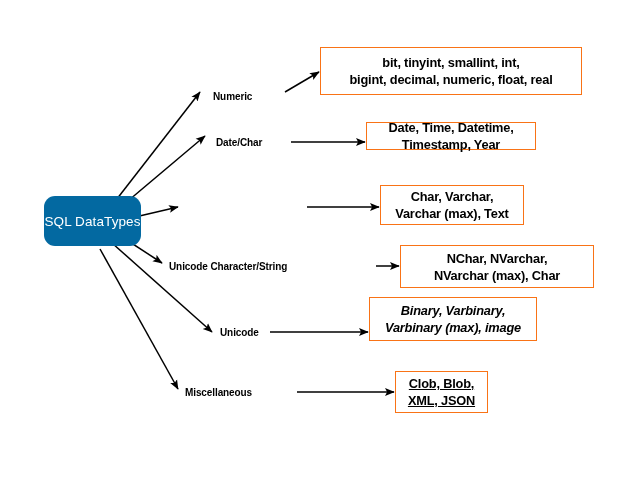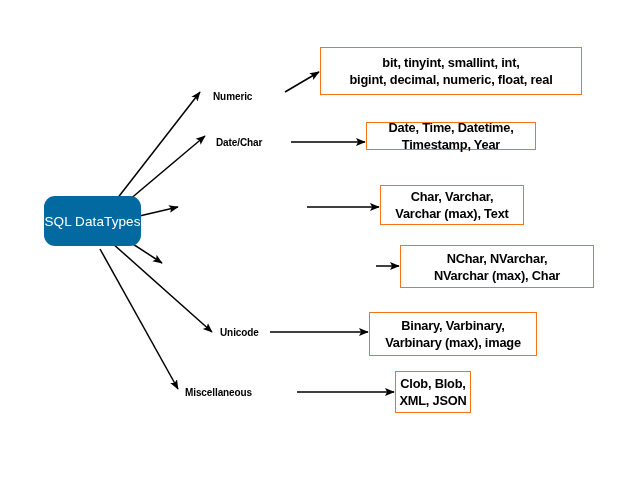--- a/index.html
+++ b/index.html
@@ -106,20 +106,21 @@
     </g>
   </svg>
 
   <div class="root-node">
     <span>SQL Data</span>
     <span>Types</span>
   </div>
 
   <div class="cat-label" style="left:211px; top:89px;">Numeric</div>
   <div class="cat-label" style="left:214px; top:135px;">Date/Char</div>
+  <div class="cat-label" style="left:167px; top:259px;">Unicode Character/String</div>
   <div class="cat-label" style="left:218px; top:325px;">Unicode</div>
   <div class="cat-label" style="left:183px; top:385px;">Miscellaneous</div>
 
   <div class="leaf-box" style="left:320px; top:47px; width:262px; height:48px;">
     <span class="ln">bit, tinyint, smallint, int,</span>
     <span class="ln">bigint, decimal, numeric, float, real</span>
   </div>
 
   <div class="leaf-box" style="left:366px; top:122px; width:170px; height:28px;">
     <span class="ln">Date, Time, Datetime,</span>
@@ -129,23 +130,23 @@
   <div class="leaf-box" style="left:380px; top:185px; width:144px; height:40px;">
     <span class="ln">Char, Varchar,</span>
     <span class="ln">Varchar (max), Text</span>
   </div>
 
   <div class="leaf-box" style="left:400px; top:245px; width:194px; height:43px;">
     <span class="ln">NChar, NVarchar,</span>
     <span class="ln">NVarchar (max), Char</span>
   </div>
 
-  <div class="leaf-box" style="left:369px; top:312px; width:168px; height:44px;">
+  <div class="leaf-box" style="left:369px; top:297px; width:168px; height:44px;font-style:italic;">
     <span class="ln">Binary, Varbinary,</span>
     <span class="ln">Varbinary (max), image</span>
   </div>
 
-  <div class="leaf-box" style="left:395px; top:371px; width:76px; height:42px;">
+  <div class="leaf-box" style="left:395px; top:371px; width:93px; height:42px;text-decoration:underline;">
     <span class="ln">Clob, Blob,</span>
     <span class="ln">XML, JSON</span>
   </div>
 
 </div>
 
 </body></html>

